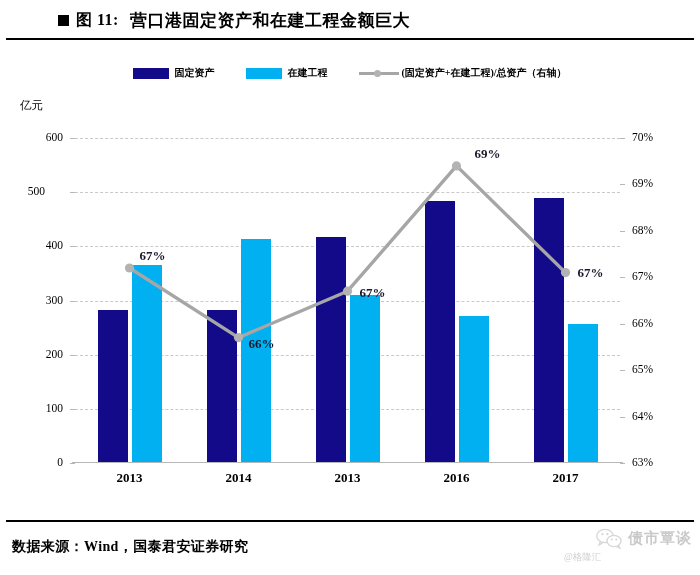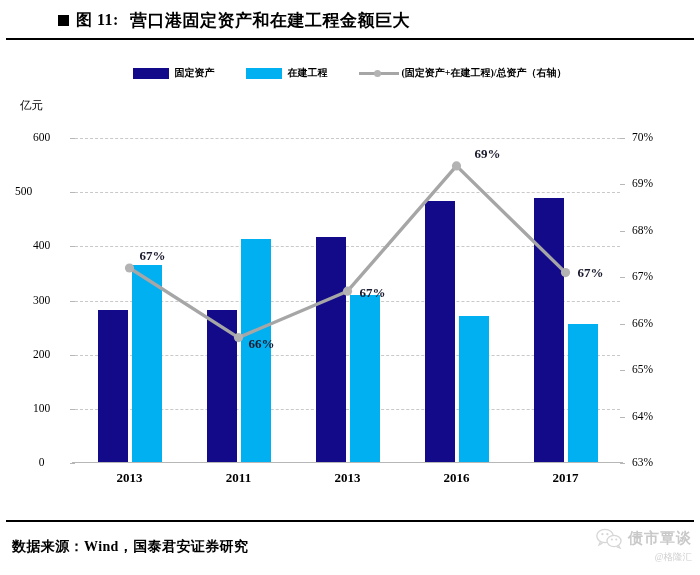--- a/index.html
+++ b/index.html
@@ -128,21 +128,21 @@
     height: 0;
     border-top: 1.6px solid #b7b7b7;
   }
 
   .ylabel-left, .ylabel-right {
     position: absolute;
     font-size: 11.5px;
     line-height: 1;
     white-space: nowrap;
   }
-  .ylabel-left { text-align: center; }
+  .ylabel-left { text-align: right; }
   .ylabel-right { text-align: left; }
 
   .tick-left, .tick-right {
     position: absolute;
     height: 0;
     border-top: 1.4px solid #b7b7b7;
   }
   .tick-left  { width: 5px; left: -5px; }
   .tick-right { width: 5px; left: 545px; }
 
@@ -225,21 +225,20 @@
   }
   .wm-name {
     font-size: 15px;
     color: #a9a9a9;
     font-weight: bold;
     letter-spacing: 1px;
     white-space: nowrap;
   }
   .wm-handle {
     margin-top: 2px;
-    text-align: right;
     font-size: 9.5px;
     color: #b0b0b0;
     white-space: nowrap;
   }
 </style>
 </head>
 <body>
 
 <div class="fig-header">
   <div class="fig-marker"></div>
@@ -337,21 +336,21 @@
     <div class="ylabel-right" style="top: 364.143px; left: 632px;">65%</div>
     <div class="ylabel-right" style="top: 317.714px; left: 632px;">66%</div>
     <div class="ylabel-right" style="top: 271.286px; left: 632px;">67%</div>
     <div class="ylabel-right" style="top: 224.857px; left: 632px;">68%</div>
     <div class="ylabel-right" style="top: 178.429px; left: 632px;">69%</div>
     <div class="ylabel-right" style="top: 132px; left: 632px;">70%</div>
   </div>
 
 <div class="xlabels" id="xlabels">
     <div class="xlabel" style="left: 54.5px;">2013</div>
-    <div class="xlabel" style="left: 163.5px;">2011</div>
+    <div class="xlabel" style="left: 163.5px;">2014</div>
     <div class="xlabel" style="left: 272.5px;">2013</div>
     <div class="xlabel" style="left: 381.5px;">2016</div>
     <div class="xlabel" style="left: 490.5px;">2017</div>
   </div>
 
 <div class="rule-bottom"></div>
 <div class="source">数据来源：Wind，国泰君安证券研究</div>
 
 <div class="watermark">
   <div class="wm-row">

